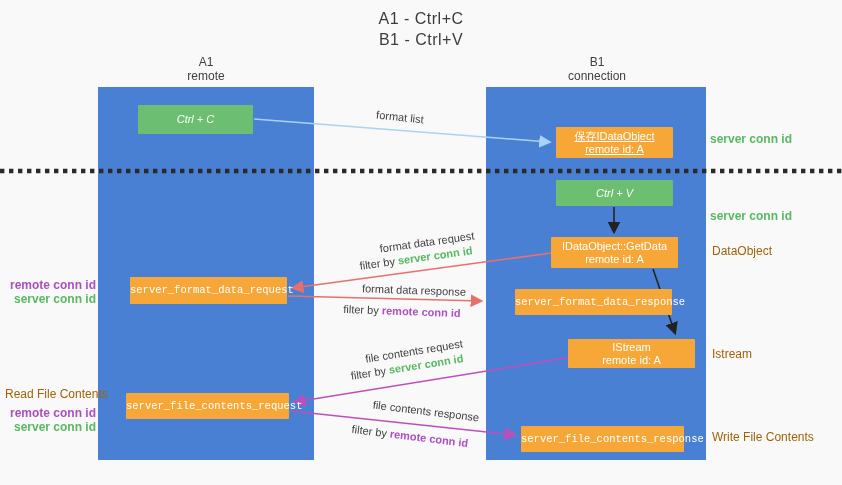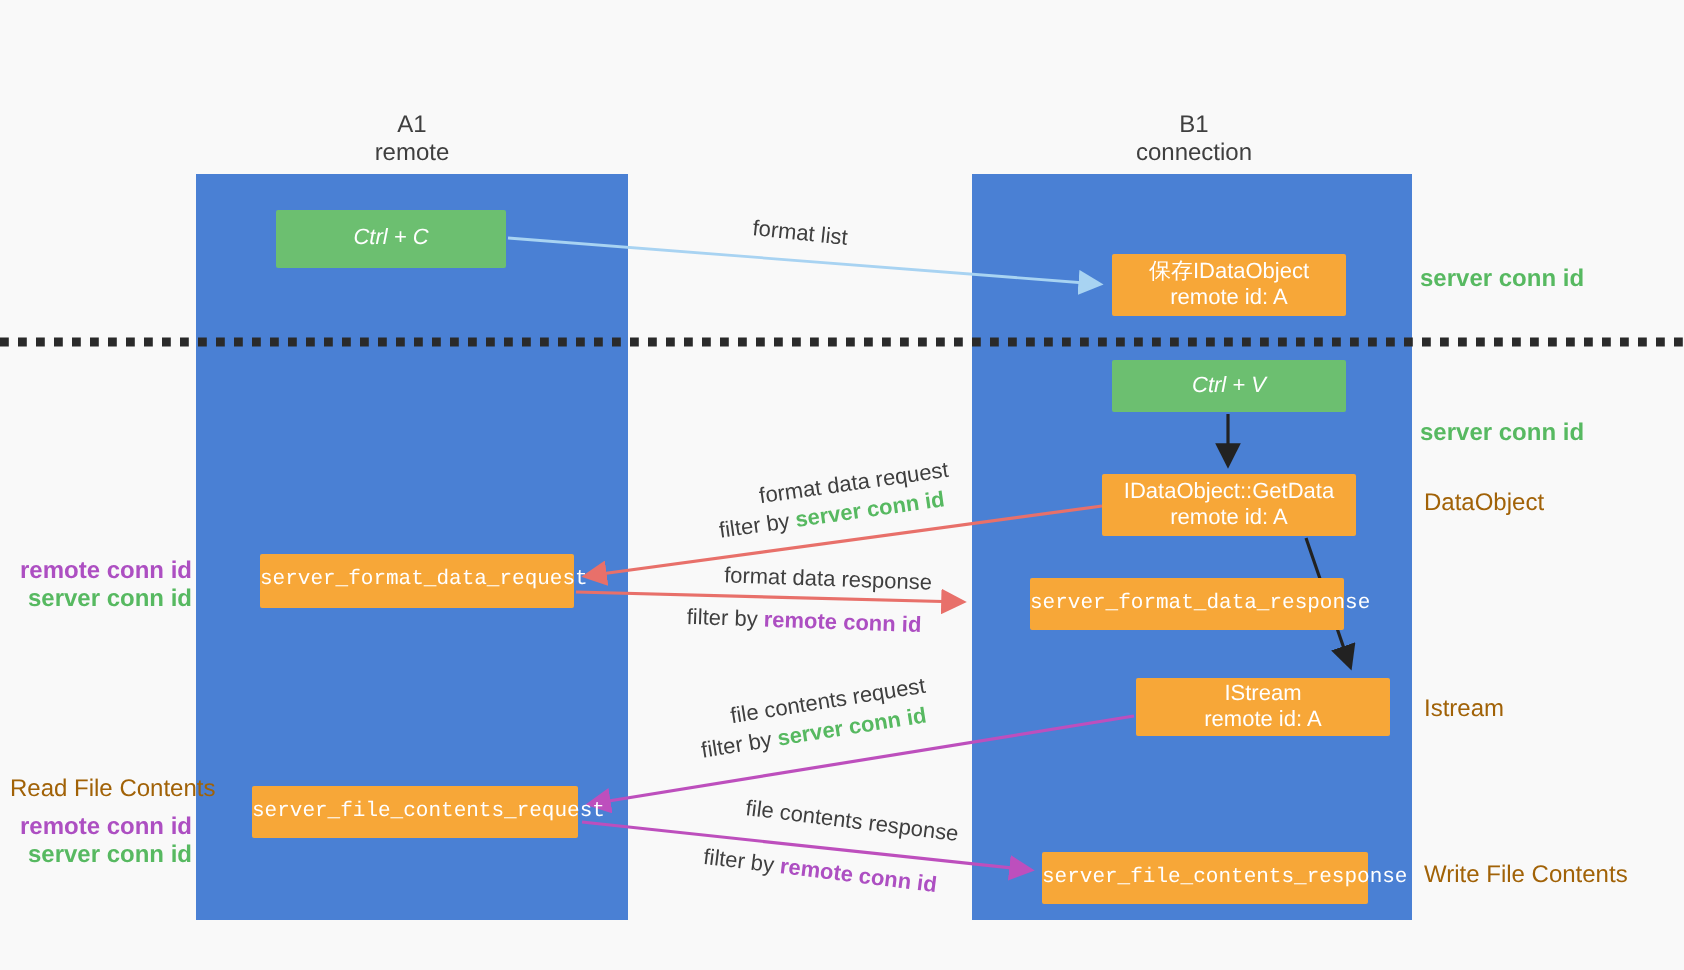--- a/index.html
+++ b/index.html
@@ -95,20 +95,24 @@
   .head-red        { fill: var(--red-arrow); }
   .head-magenta    { fill: var(--magenta-arrow); }
   .head-black      { fill: var(--black-arrow); }
   .dashed-sep      { stroke: var(--dashed-line); stroke-width: 4.4; }
 </style>
 </head>
 <body>
 
 <div id="canvas">
 
+  <div class="title">
+    <div>A1 - Ctrl+C</div>
+    <div>B1 - Ctrl+V</div>
+  </div>
 
   <div class="col-header" style="left:126px; top:55px;">
     <div>A1</div>
     <div>remote</div>
   </div>
   <div class="col-header" style="left:517px; top:55px;">
     <div>B1</div>
     <div>connection</div>
   </div>
 
@@ -139,21 +143,21 @@
     <line class="arrow-red" x1="288" y1="296" x2="481" y2="301" marker-end="url(#m-red)"></line>
     <line class="arrow-black" x1="653" y1="269" x2="675" y2="333" marker-end="url(#m-black)"></line>
     <line class="arrow-magenta" x1="567" y1="358" x2="295" y2="402" marker-end="url(#m-magenta)"></line>
     <line class="arrow-magenta" x1="291" y1="411" x2="515" y2="435" marker-end="url(#m-magenta)"></line>
   </svg>
 
   <div class="node green" style="left:138px; top:105px; width:115px; height:29px;">
     <div>Ctrl + C</div>
   </div>
 
-  <div class="node orange" style="left:556px; top:127px; width:117px; height:31px;">
+  <div class="node orange" style="left:556px; top:127px; width:117px; height:31px;text-decoration:underline;">
     <div>保存IDataObject</div>
     <div>remote id: A</div>
   </div>
 
   <div class="node green" style="left:556px; top:180px; width:117px; height:26px;">
     <div>Ctrl + V</div>
   </div>
 
   <div class="node orange" style="left:551px; top:237px; width:127px; height:31px;">
     <div>IDataObject::GetData</div>

